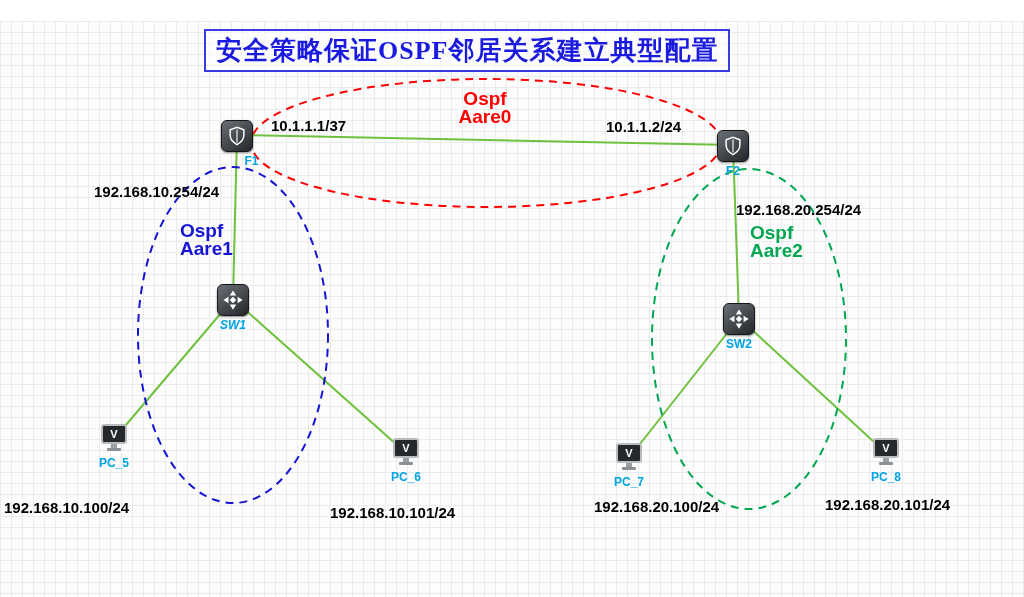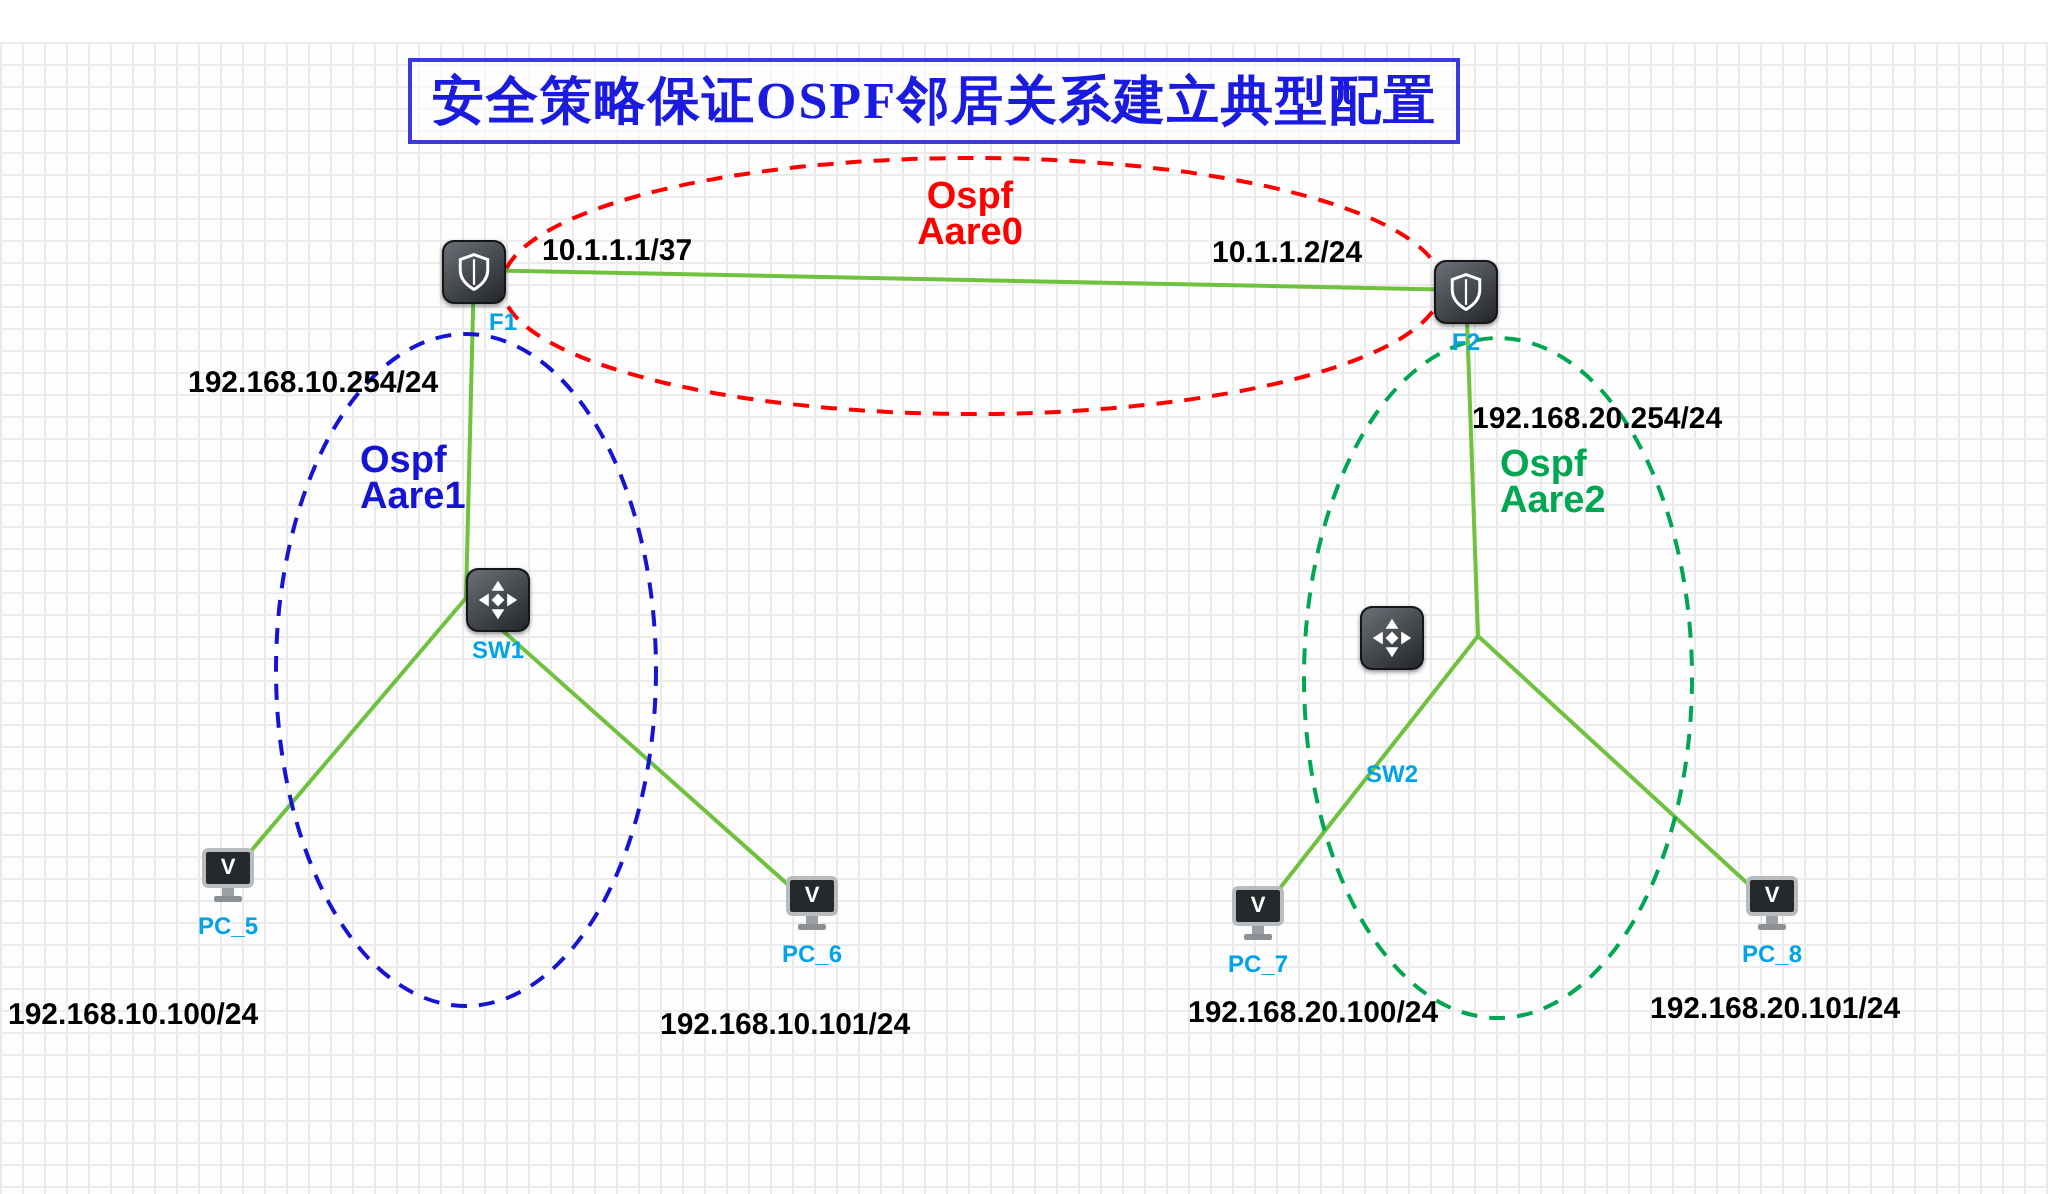--- a/index.html
+++ b/index.html
@@ -79,33 +79,33 @@
       </div>
       <div class="node" style="left: 718px; top: 109px;">
         <div class="dev-box">
           <svg width="22" height="22" viewBox="0 0 24 24">
             <path d="M12 2.5 L19.5 5.2 V11 C19.5 15.8 16.3 19 12 21.5 C7.7 19 4.5 15.8 4.5 11 V5.2 Z" fill="none" stroke="#ffffff" stroke-width="1.6"></path>
             <path d="M12 5 V19" stroke="#ffffff" stroke-width="1.2"></path>
           </svg>
         </div>
         <div class="dev-label" style="color: rgb(0, 162, 232);">F2</div>
       </div>
-      <div class="node" style="left: 234px; top: 263px;">
+      <div class="node" style="left: 218px; top: 263px; font-style: italic;">
         <div class="dev-box">
           <svg width="22" height="22" viewBox="0 0 24 24" fill="#ffffff">
             <polygon points="12,1.5 8.5,7 15.5,7"></polygon>
             <polygon points="12,22.5 8.5,17 15.5,17"></polygon>
             <polygon points="1.5,12 7,8.5 7,15.5"></polygon>
             <polygon points="22.5,12 17,8.5 17,15.5"></polygon>
             <polygon points="12,8.5 15.5,12 12,15.5 8.5,12"></polygon>
           </svg>
         </div>
         <div class="dev-label" style="color: rgb(0, 162, 232);">SW1</div>
       </div>
-      <div class="node" style="left: 681px; top: 282px; gap: 43px;">
+      <div class="node" style="left: 724px; top: 282px;">
         <div class="dev-box">
           <svg width="22" height="22" viewBox="0 0 24 24" fill="#ffffff">
             <polygon points="12,1.5 8.5,7 15.5,7"></polygon>
             <polygon points="12,22.5 8.5,17 15.5,17"></polygon>
             <polygon points="1.5,12 7,8.5 7,15.5"></polygon>
             <polygon points="22.5,12 17,8.5 17,15.5"></polygon>
             <polygon points="12,8.5 15.5,12 12,15.5 8.5,12"></polygon>
           </svg>
         </div>
         <div class="dev-label" style="color: rgb(0, 162, 232);">SW2</div>

